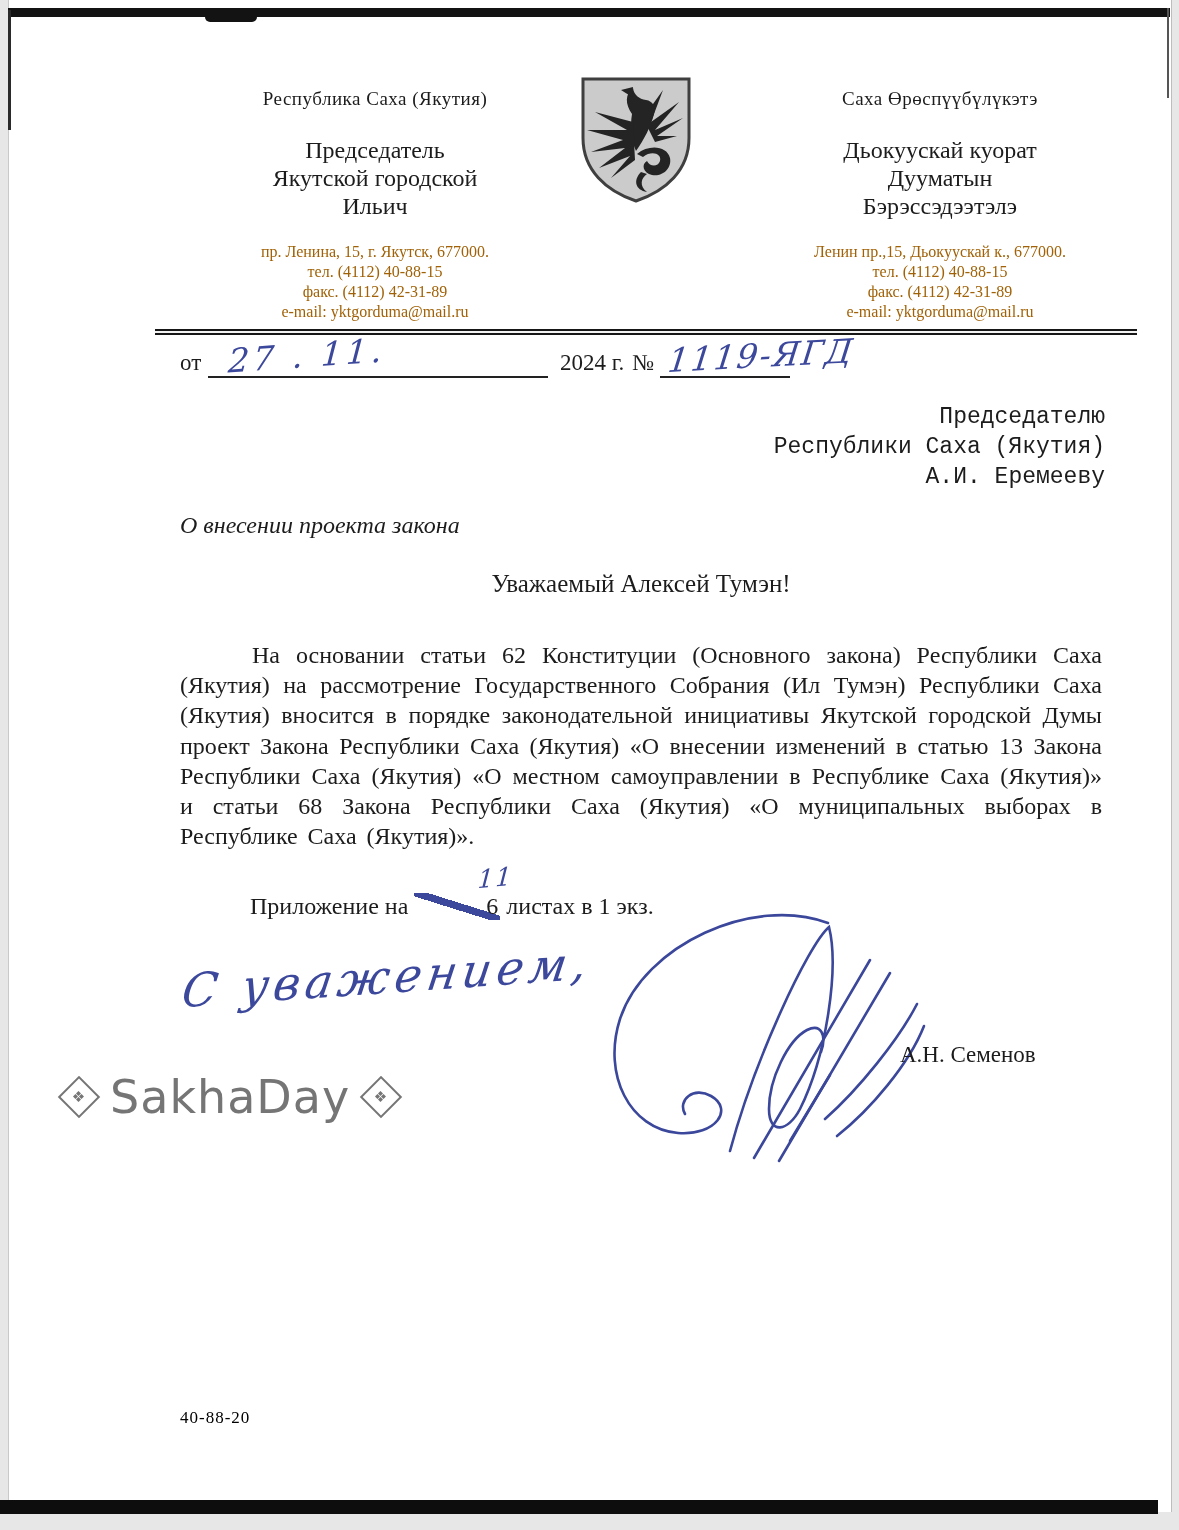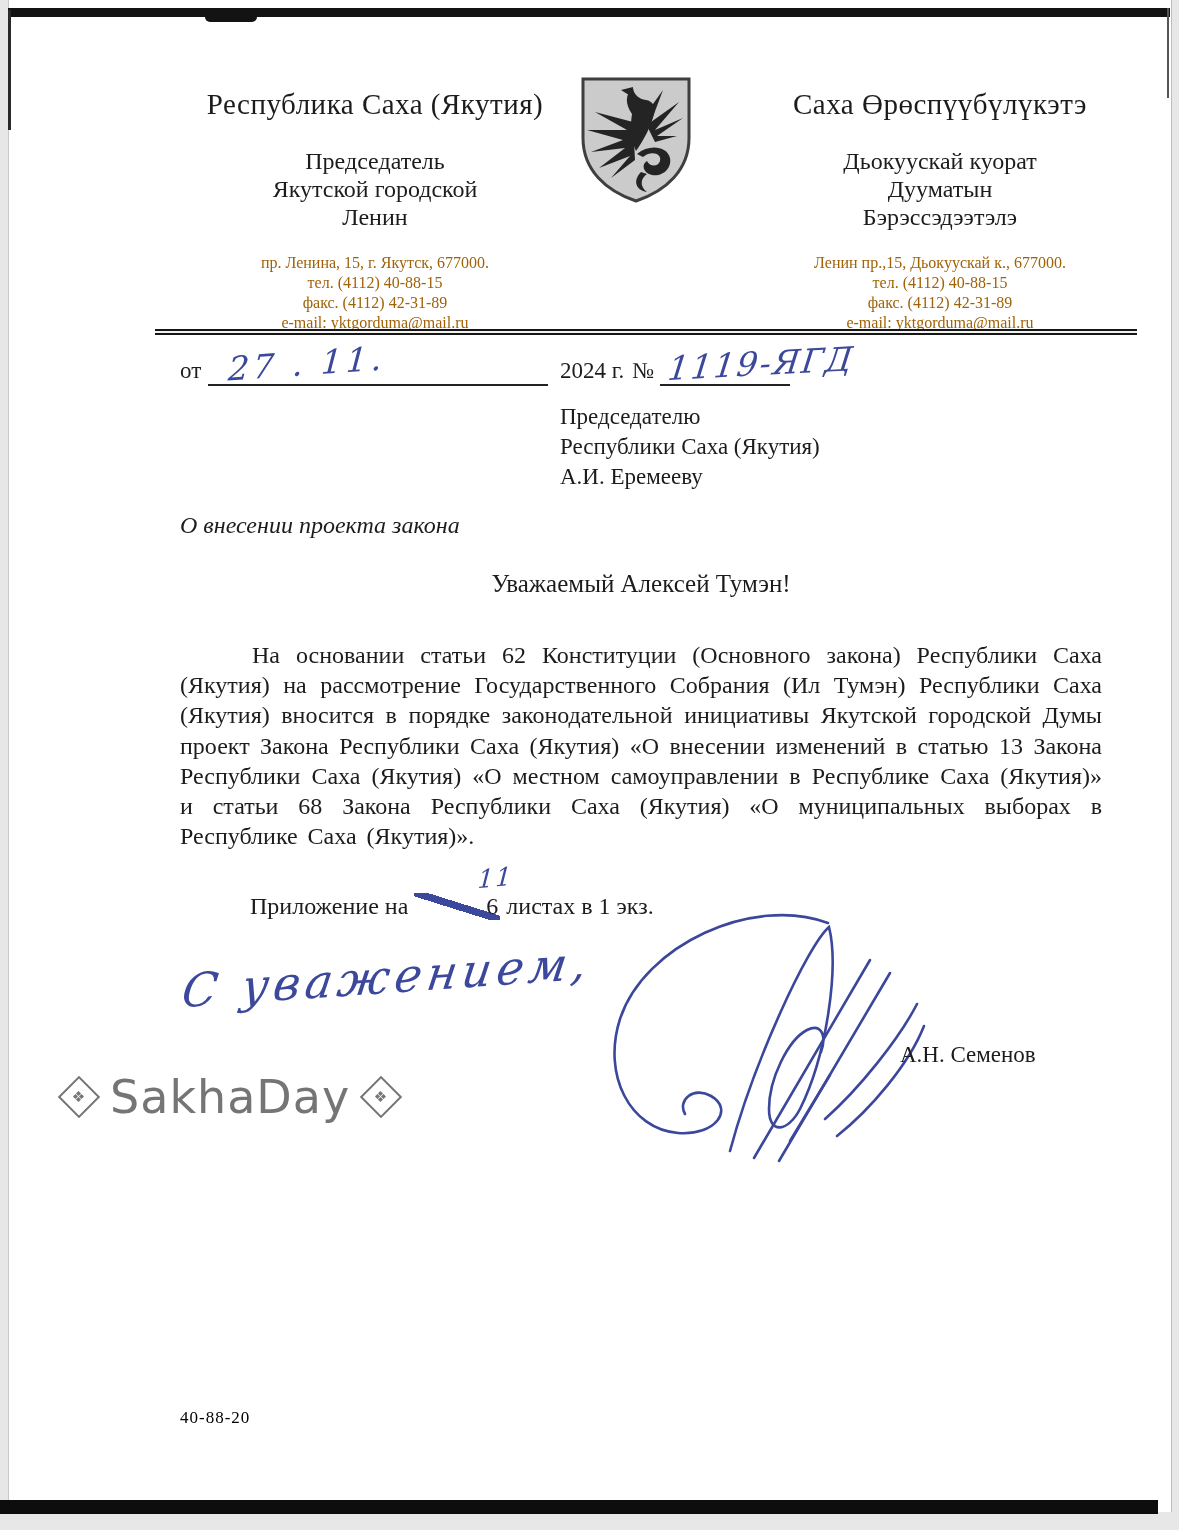--- a/index.html
+++ b/index.html
@@ -18,43 +18,43 @@
   
   .top-bar{left:8px;top:8px;width:1162px;height:9px;background:#131313;}
   .top-bar-blob{left:205px;top:15px;width:52px;height:7px;background:#131313;border-radius:0 0 5px 5px;}
   .left-edge-mark{left:8px;top:10px;width:3px;height:120px;background:#2a2a2a;}
   .bottom-bar{left:0;top:1500px;width:1158px;height:14px;background:#0d0d0d;}
   .right-edge-mark{left:1167px;top:8px;width:2px;height:90px;background:#555;}
 
   
   .head-left{left:170px;top:88px;width:410px;text-align:center;}
   .head-right{left:740px;top:88px;width:400px;text-align:center;}
-  .republic{font-size:29px;letter-spacing:0.5px;}
+  .republic{font-size:19px;letter-spacing:0.5px;}
   .head-title{margin-top:26px;font-size:24px;line-height:28px;}
   .head-addr{margin-top:22px;font-size:16px;line-height:20px;color:#a16207;}
   .head-right .head-title{}
   .emblem{left:575px;top:74px;width:122px;height:132px;}
 
   .divider{left:155px;top:329px;width:982px;height:2px;
     border-top:2px solid #161616;border-bottom:2px solid #161616;background:#f2f2f2;}
 
   
-  .dateline{left:180px;top:352px;width:700px;height:46px;font-size:23px;}
+  .dateline{left:180px;top:344px;width:700px;height:46px;font-size:23px;}
   .from-label{position:absolute;left:0;top:6px;}
   .date-underline{position:absolute;left:28px;top:32px;width:340px;border-bottom:2px solid #222;}
   .year-label{position:absolute;left:380px;top:6px;}
   .number-sign{position:absolute;left:452px;top:6px;}
   .number-underline{position:absolute;left:480px;top:32px;width:130px;border-bottom:2px solid #222;}
 
   .ink{color:#3c489b;font-family:"DejaVu Serif",serif;font-style:italic;}
   .hw-date{position:absolute;left:48px;top:-8px;font-size:33px;letter-spacing:4px;transform:rotate(-4deg) skewX(-8deg);}
   .hw-number{position:absolute;left:488px;top:-8px;font-size:33px;letter-spacing:2px;transform:rotate(-3deg) skewX(-10deg);white-space:nowrap;}
 
   
-  .recipient{left:560px;top:402px;width:545px;text-align:left;font-size:23px;line-height:30px;}
+  .recipient{left:560px;top:402px;width:545px;text-align:right;font-size:23px;line-height:30px;font-family:Liberation Mono, monospace;}
 
   .subject{left:180px;top:512px;font-size:24px;font-style:italic;}
   .greeting{left:180px;top:570px;width:922px;text-align:center;font-size:25px;}
 
   .body-par{left:180px;top:632px;width:922px;font-size:24px;line-height:30.2px;
     text-align:justify;text-indent:72px;word-spacing:4px;margin-top:8px;}
 
   .attachment{left:180px;top:893px;width:922px;font-size:24px;text-indent:70px;}
   .crossed{position:relative;display:inline-block;padding:0 2px;
     background:linear-gradient(to top right,transparent 44%,#3c489b 44%,#3c489b 58%,transparent 58%);}
@@ -85,21 +85,21 @@
 <div class="abs top-bar-blob"></div>
 <div class="abs left-edge-mark"></div>
 <div class="abs bottom-bar"></div>
 <div class="abs right-edge-mark"></div>
 
 <div class="abs head-left">
   <div class="republic">Республика Саха (Якутия)</div>
   <div class="head-title">
     <div>Председатель</div>
     <div>Якутской городской</div>
-    <div>Ленин</div>
+    <div>Ильич</div>
   </div>
   <div class="head-addr">
     <div>пр. Ленина, 15, г. Якутск, 677000.</div>
     <div>тел. (4112) 40-88-15</div>
     <div>факс. (4112) 42-31-89</div>
     <div>e-mail: yktgorduma@mail.ru</div>
   </div>
 </div>
 
 <svg class="abs emblem" viewBox="0 0 122 132" xmlns="http://www.w3.org/2000/svg">

